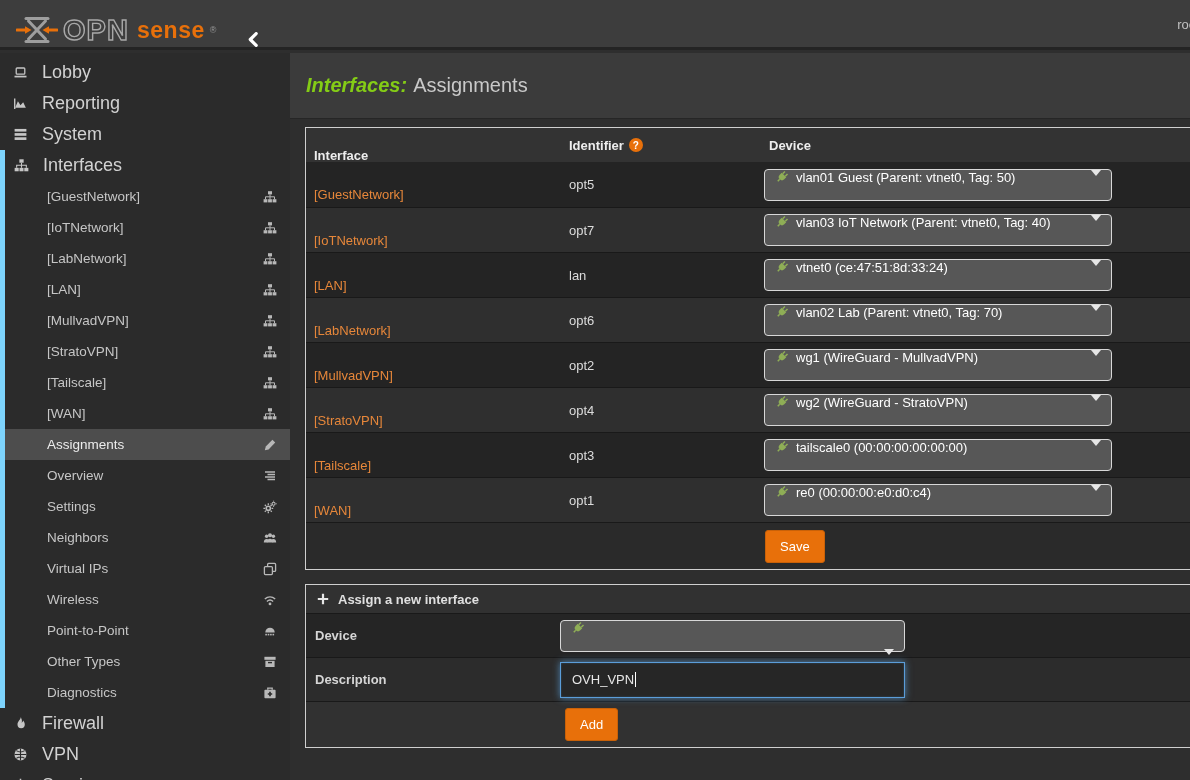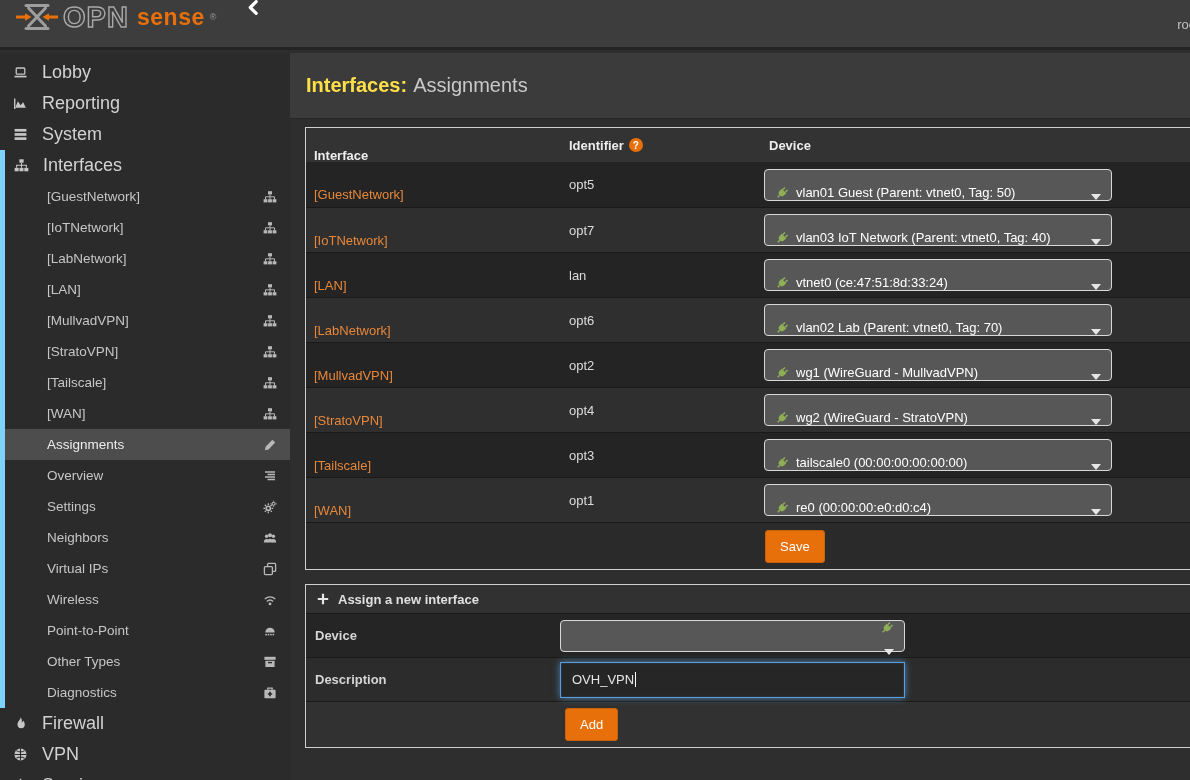--- a/index.html
+++ b/index.html
@@ -2,21 +2,21 @@
 <html><head>
 <meta charset="utf-8">
 <style>
   * { box-sizing: border-box; margin: 0; padding: 0; }
   html,body { width:1190px; height:780px; overflow:hidden; background:#2e2e2e;
     font-family:"Liberation Sans", sans-serif; position:relative; }
 
   
   .topbar { position:absolute; left:0; top:0; width:1190px; height:50px;
     background:#3d3d3d; border-bottom:3px solid #242424;
-    display:flex; align-items:flex-start; padding-left:16px; z-index:3; }
+    display:flex; align-items:flex-end; padding-left:16px; z-index:3; }
   .logo { display:flex; align-items:center; gap:4px; }
   .brand-sense { font-size:23px; font-weight:bold; color:#e8700a; letter-spacing:.5px; margin-left:-3px; }
   .brand-reg { font-size:9px; color:#9a9a9a; vertical-align:super; margin-left:1px; }
   .collapse-btn { margin-left:30px; color:#ffffff; display:flex; cursor:pointer; }
   .collapse-btn svg { width:15px; height:15px; }
   .topbar-user { position:absolute; right:-6px; top:17px; color:#c0c0c0; font-size:13px; }
 
   
   .sidebar { position:absolute; left:0; top:53px; width:290px; height:727px;
     background:#2b2b2b; overflow:hidden; padding-top:4px; }
@@ -30,21 +30,21 @@
   .sub-item.active { background:#4d4d4d; color:#ececec; }
   .icon-right { margin-left:auto; display:flex; color:#b8b8b8; }
   .icon { display:inline-flex; }
 
   
   .main { position:absolute; left:290px; top:53px; width:900px; height:727px;
     background:#2e2e2e; overflow:hidden; }
   .page-header { height:66px; background:#3b3b3b; border-bottom:1px solid #262626;
     display:flex; align-items:center; padding-left:16px; }
   .page-title { font-size:20px; color:#c9c9c9; }
-  .page-title .t-bold { font-weight:bold; color:#fde047; }
+  .page-title .t-bold { font-weight:bold; color:#84cc16;font-style:italic; }
   .page-title .t-norm { font-weight:normal; margin-left:6px; }
   .content { position:absolute; left:15px; top:74px; }
 
   
   .tbl { width:935px; border:1px solid #cfcfcf; font-size:13px; background:#262626; }
   .tr { display:flex; align-items:center; border-top:1px solid #191919; }
   .tbl .tr:first-child { border-top:none; }
   .thead { height:34px; background:#333333; font-weight:bold; color:#ededed; }
   .row { height:45px; }
   .row.dark { background:#242424; }
@@ -54,21 +54,21 @@
   .c2 { width:200px; }
   .c3 { flex:1; display:flex; align-items:center; padding-left:3px; }
   .thead .c3 { padding-left:8px; }
   .ident { color:#dcdcdc; }
   .if-link { color:#e7873a; text-decoration:none; }
   .help-circle { display:inline-flex; align-items:center; justify-content:center;
     width:14px; height:14px; border-radius:50%; background:#e8700a; color:#fff;
     font-size:10px; font-weight:bold; margin-left:5px; cursor:pointer; }
   .hdr-flex { display:flex; align-items:center; }
 
-  .select { display:flex; align-items:flex-end; width:348px; height:32px;
+  .select { display:flex; align-items:flex-start; width:348px; height:32px;
     background:#575757; border:1px solid #d8d8d8; border-radius:4px;
     padding:0 10px; color:#ffffff; gap:7px; cursor:pointer; }
   .sel-text { white-space:nowrap; overflow:hidden; }
   .caret { margin-left:auto; width:0; height:0; border-left:5px solid transparent;
     border-right:5px solid transparent; border-top:6px solid #e6e6e6; }
   .icon-plug { color:#8fae56; display:flex; }
 
   .tfoot { height:47px; background:#2a2a2a; display:flex; align-items:center; padding-left:459px; }
   .btn { background:#e8700a; border:1px solid #c96108; color:#fff; font-size:13px;
     padding:8px 14px; border-radius:3px; cursor:pointer; font-family:inherit; }

